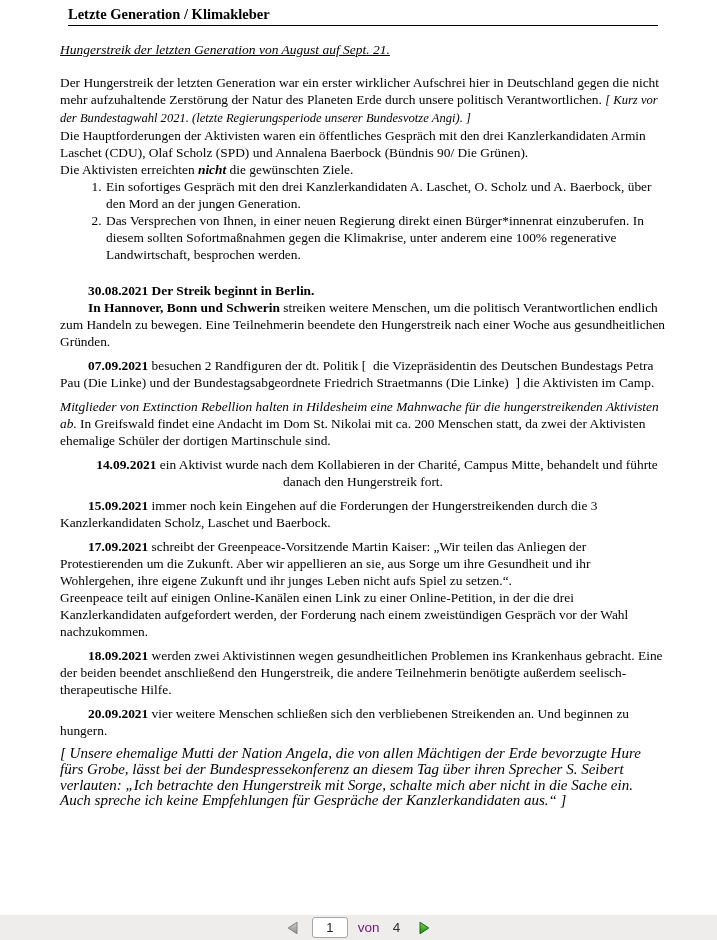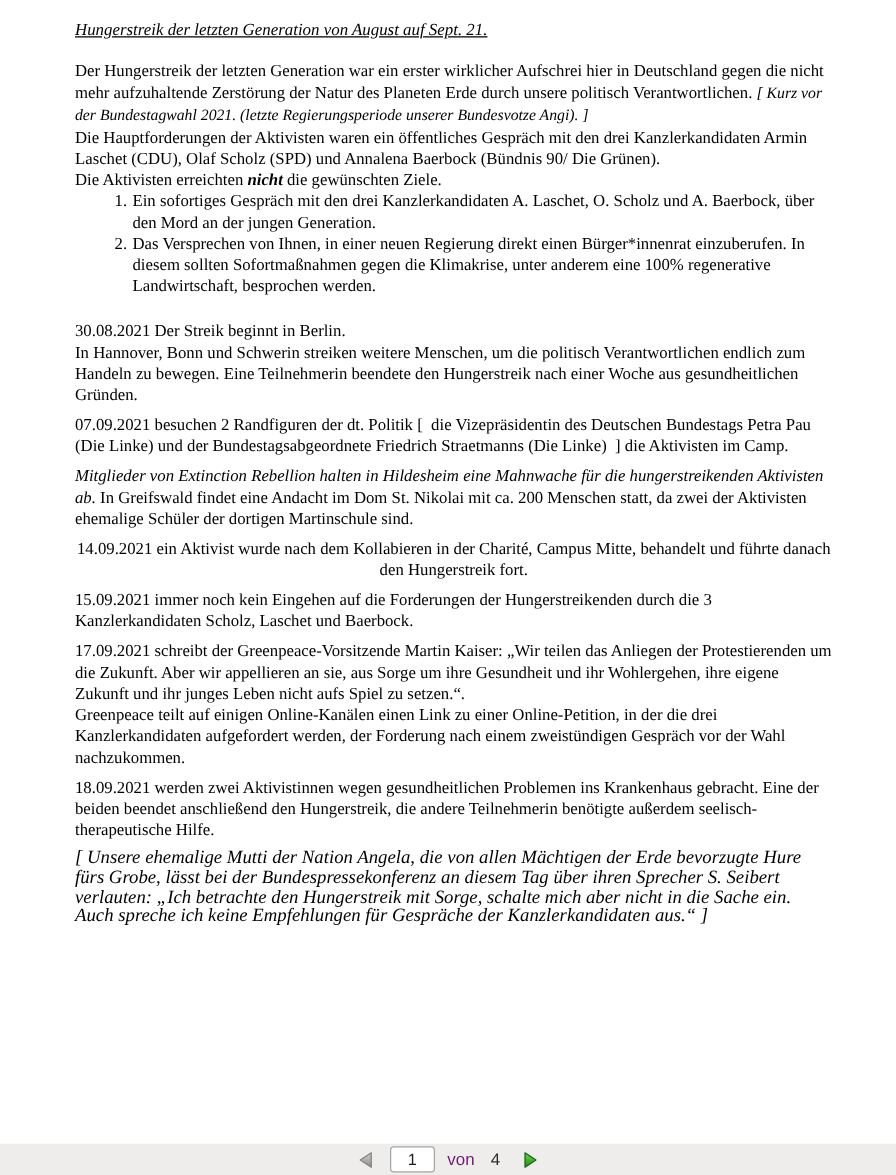--- a/index.html
+++ b/index.html
@@ -18,21 +18,21 @@
   .subtitle{
     margin:15px 0 0 60px;font-size:13.5px;font-style:italic;
     text-decoration:underline;line-height:17px;
   }
   .doc-text{
     margin:16px 0 0 60px;width:606px;font-size:13.4px;line-height:17px;
   }
   .blk{margin:0;white-space:pre-wrap;}
   .blk.small{font-size:15px;line-height:15.8px;}
   .r-n{}
-  .r-b{font-weight:normal;}
+  .r-b{font-weight:bold;margin-left:28px;}
   .r-i{font-style:italic;}
   .r-bi{font-weight:bold;font-style:italic;}
   .r-ism{font-style:italic;font-size:0.94em;}
   ol.list{margin:0;padding:0 0 0 45px;}
   ol.list li{padding-left:1px;}
 
   .footer{
     position:absolute;bottom:0;left:0;width:717px;height:25px;
     background:var(--toolbar_bg,#eeedec);
     display:flex;align-items:center;justify-content:center;
@@ -50,35 +50,37 @@
     text-align:center;font:13px "Liberation Sans",sans-serif;color:#1e1e1e;
     padding:1px 2px;
   }
   .von-label{font-size:13.5px;color:#701a75;margin-right:13px;}
   .total-label{font-size:13.5px;color:#2e2e2e;margin-right:15px;}
 </style>
 </head>
 <body>
 
 <div class="doc">
+  <div class="title">Letzte Generation / Klimakleber</div>
   <div class="subtitle">Hungerstreik der letzten Generation von August auf Sept. 21.</div>
   <div class="doc-text" id="doc-text">
       <div class="blk"><span class="r-n">Der Hungerstreik der letzten Generation war ein erster wirklicher Aufschrei hier in Deutschland gegen die nicht mehr aufzuhaltende Zerstörung der Natur des Planeten Erde durch unsere politisch Verantwortlichen. </span><span class="r-ism">[ Kurz vor der Bundestagwahl 2021. (letzte Regierungsperiode unserer Bundesvotze Angi). ]</span></div>
       <div class="blk"><span class="r-n">Die Hauptforderungen der Aktivisten waren ein öffentliches Gespräch mit den drei Kanzlerkandidaten Armin Laschet (CDU), Olaf Scholz (SPD) und Annalena Baerbock (Bündnis 90/ Die Grünen).</span></div>
       <div class="blk"><span class="r-n">Die Aktivisten erreichten </span><span class="r-bi">nicht</span><span class="r-n"> die gewünschten Ziele.</span></div>
       <ol class="blk list"><li><span class="r-n">Ein sofortiges Gespräch mit den drei Kanzlerkandidaten A. Laschet, O. Scholz und A. Baerbock, über den Mord an der jungen Generation.</span></li><li><span class="r-n">Das Versprechen von Ihnen, in einer neuen Regierung direkt einen Bürger*innenrat einzuberufen. In diesem sollten Sofortmaßnahmen gegen die Klimakrise, unter anderem eine 100% regenerative Landwirtschaft, besprochen werden.</span></li></ol>
       <div class="blk" style="margin-top: 19px;"><span class="r-b">30.08.2021 Der Streik beginnt in Berlin.</span></div>
       <div class="blk"><span class="r-b">In Hannover, Bonn und Schwerin</span><span class="r-n"> streiken weitere Menschen, um die politisch Verantwortlichen endlich zum Handeln zu bewegen. Eine Teilnehmerin beendete den Hungerstreik nach einer Woche aus gesundheitlichen Gründen.</span></div>
       <div class="blk" style="margin-top: 7px;"><span class="r-b">07.09.2021</span><span class="r-n"> besuchen 2 Randfiguren der dt. Politik [  die Vizepräsidentin des Deutschen Bundestags Petra Pau (Die Linke) und der Bundestagsabgeordnete Friedrich Straetmanns (Die Linke)  ] die Aktivisten im Camp.</span></div>
       <div class="blk" style="margin-top: 7px;"><span class="r-i">Mitglieder von Extinction Rebellion halten in Hildesheim eine Mahnwache für die hungerstreikenden Aktivisten ab.</span><span class="r-n"> In Greifswald findet eine Andacht im Dom St. Nikolai mit ca. 200 Menschen statt, da zwei der Aktivisten ehemalige Schüler der dortigen Martinschule sind.</span></div>
       <div class="blk" style="margin-top: 7px; text-align: center;"><span class="r-b">14.09.2021</span><span class="r-n"> ein Aktivist wurde nach dem Kollabieren in der Charité, Campus Mitte, behandelt und führte danach den Hungerstreik fort.</span></div>
       <div class="blk" style="margin-top: 7px;"><span class="r-b">15.09.2021</span><span class="r-n"> immer noch kein Eingehen auf die Forderungen der Hungerstreikenden durch die 3 Kanzlerkandidaten Scholz, Laschet und Baerbock.</span></div>
       <div class="blk" style="margin-top: 7px;"><span class="r-b">17.09.2021</span><span class="r-n"> schreibt der Greenpeace-Vorsitzende Martin Kaiser: „Wir teilen das Anliegen der Protestierenden um die Zukunft. Aber wir appellieren an sie, aus Sorge um ihre Gesundheit und ihr Wohlergehen, ihre eigene Zukunft und ihr junges Leben nicht aufs Spiel zu setzen.“.</span></div>
       <div class="blk"><span class="r-n">Greenpeace teilt auf einigen Online-Kanälen einen Link zu einer Online-Petition, in der die drei Kanzlerkandidaten aufgefordert werden, der Forderung nach einem zweistündigen Gespräch vor der Wahl nachzukommen.</span></div>
       <div class="blk" style="margin-top: 7px;"><span class="r-b">18.09.2021</span><span class="r-n"> werden zwei Aktivistinnen wegen gesundheitlichen Problemen ins Krankenhaus gebracht. Eine der beiden beendet anschließend den Hungerstreik, die andere Teilnehmerin benötigte außerdem seelisch-therapeutische Hilfe.</span></div>
+      <div class="blk" style="margin-top: 7px;"><span class="r-b">20.09.2021</span><span class="r-n"> vier weitere Menschen schließen sich den verbliebenen Streikenden an. Und beginnen zu hungern.</span></div>
       <div class="blk small" style="margin-top: 7px;"><span class="r-i">[ Unsere ehemalige Mutti der Nation Angela, die von allen Mächtigen der Erde bevorzugte Hure fürs Grobe, lässt bei der Bundespressekonferenz an diesem Tag über ihren Sprecher S. Seibert verlauten: „Ich betrachte den Hungerstreik mit Sorge, schalte mich aber nicht in die Sache ein. Auch spreche ich keine Empfehlungen für Gespräche der Kanzlerkandidaten aus.“ ]</span></div>
     </div>
 </div>
 
 <div class="footer">
   <button class="nav-btn" aria-label="previous page">
     <svg width="16" height="16" viewBox="0 0 16 16">
       <defs>
         <linearGradient id="gprev" x1="0" y1="0" x2="0" y2="1">
           <stop offset="0" stop-color="#cfcfcf"></stop>

